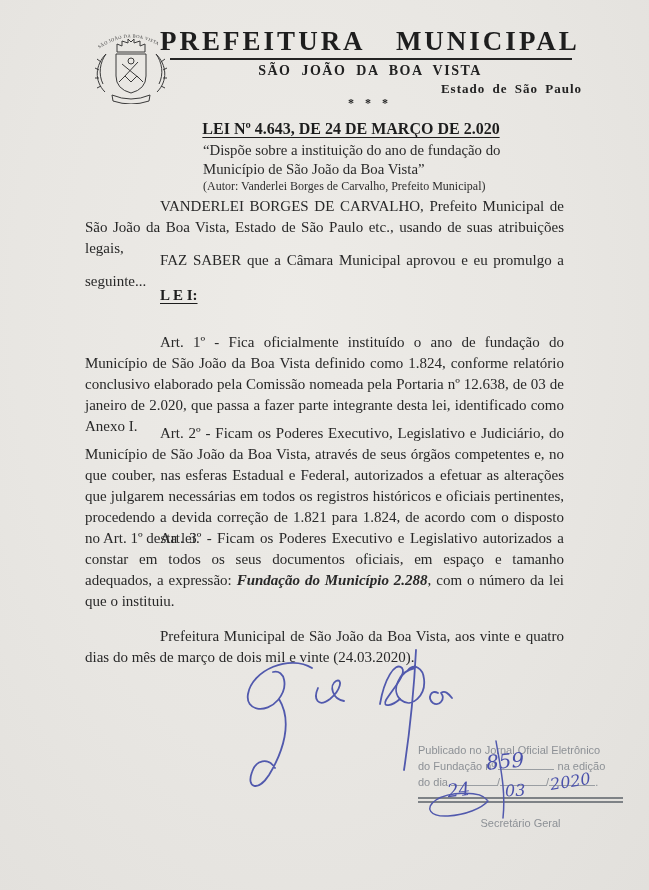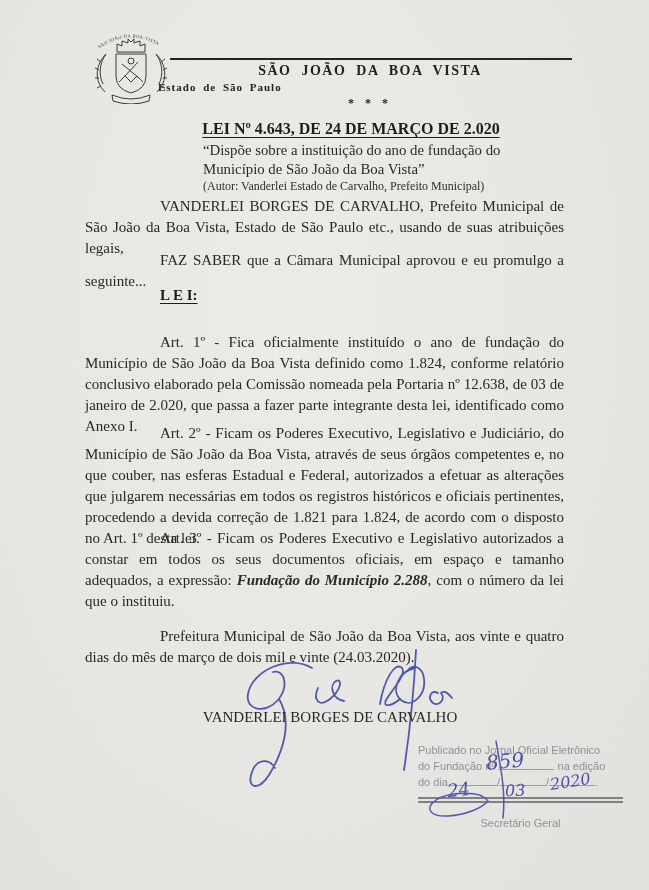--- a/index.html
+++ b/index.html
@@ -11,22 +11,22 @@
     color:#262626;
   }
   .abs { position:absolute; }
 
   
   .hdr-title { left:158px; top:26px; width:424px; text-align:center;
     font-size:27px; font-weight:bold; letter-spacing:3px; word-spacing:22px; color:#1e1e1e; }
   .hdr-rule { left:170px; top:58px; width:402px; height:2px; background:#242424; }
   .hdr-city { left:158px; top:63px; width:424px; text-align:center;
     font-size:14px; font-weight:bold; letter-spacing:1.5px; word-spacing:5px; color:#222; }
-  .hdr-state { left:158px; top:81px; width:424px; text-align:left;
-    font-size:11px; font-weight:bold; letter-spacing:1px; word-spacing:3px; color:#222; }
+  .hdr-state { left:158px; top:81px; width:424px; text-align:right;
+    font-size:13px; font-weight:bold; letter-spacing:1px; word-spacing:3px; color:#222; }
   .hdr-stars { left:158px; top:96px; width:424px; text-align:center;
     font-size:12px; font-weight:bold; letter-spacing:4px; color:#222; }
 
   
   .law-title { left:111px; top:120px; width:480px; text-align:center;
     font-size:16px; font-weight:bold; text-decoration:underline; text-underline-offset:3px; color:#1d1d1d; }
   .law-sub { left:191px; top:141px; width:340px; font-size:14.8px; line-height:18.5px; color:#2a2a2a;margin-left:12px; }
   .law-author { left:203px; top:179px; width:340px; font-size:12px; color:#2e2e2e; }
 
   
@@ -77,51 +77,51 @@
     <path class="crest-line" d="M 31,34 l 0,-8 l 5,2 l 0,-5 l 6,2 l 0,-4 l 3,3 l 3,-3 l 0,4 l 6,-2 l 0,5 l 5,-2 l 0,8 z"></path>
 
     <path class="crest-line" d="M 30,36 h 30 v 22 q 0,13 -15,17 q -15,-4 -15,-17 z"></path>
     <circle class="crest-line" cx="45" cy="43" r="3"></circle>
     <path class="crest-line" d="M 36,46 L 53,60 M 52,44 L 38,59"></path>
     <path class="crest-line" d="M 33,64 l 6,-6 l 6,6 l 6,-6 l 6,6"></path>
 
     <path class="crest-line" d="M 26,77 q 19,8 38,0 l -1,6 q -18,6 -36,0 z"></path>
   </svg>
 
+  <div class="abs hdr-title">PREFEITURA MUNICIPAL</div>
   <div class="abs hdr-rule"></div>
   <div class="abs hdr-city">SÃO JOÃO DA BOA VISTA</div>
   <div class="abs hdr-state">Estado de São Paulo</div>
   <div class="abs hdr-stars">* * *</div>
 
   <div class="abs law-title">LEI Nº 4.643, DE 24 DE MARÇO DE 2.020</div>
   <div class="abs law-sub">
     <div>“Dispõe sobre a instituição do ano de fundação do</div>
     <div>Município de São João da Boa Vista”</div>
   </div>
-  <div class="abs law-author">(Autor: Vanderlei Estado de Carvalho, Prefeito Municipal)</div>
+  <div class="abs law-author">(Autor: Vanderlei Borges de Carvalho, Prefeito Municipal)</div>
 
   <div class="abs para indent" style="top:196px">VANDERLEI BORGES DE CARVALHO, Prefeito Municipal de São João da Boa Vista, Estado de São Paulo etc., usando de suas atribuições legais,</div>
   <div class="abs para indent" style="top:250px">FAZ SABER que a Câmara Municipal aprovou e eu promulgo a seguinte...</div>
   <div class="abs lei-head" style="top:287px">L E I:</div>
 
   <div class="abs para indent" style="top:332px">Art. 1º - Fica oficialmente instituído o ano de fundação do Município de São João da Boa Vista definido como 1.824, conforme relatório conclusivo elaborado pela Comissão nomeada pela Portaria nº 12.638, de 03 de janeiro de 2.020, que passa a fazer parte integrante desta lei, identificado como Anexo I.</div>
   <div class="abs para indent" style="top:423px">Art. 2º - Ficam os Poderes Executivo, Legislativo e Judiciário, do Município de São João da Boa Vista, através de seus órgãos competentes e, no que couber, nas esferas Estadual e Federal, autorizados a efetuar as alterações que julgarem necessárias em todos os registros históricos e oficiais pertinentes, procedendo a devida correção de 1.821 para 1.824, de acordo com o disposto no Art. 1º desta lei.</div>
   <div class="abs para indent" style="top:528px"><span>Art. 3º - Ficam os Poderes Executivo e Legislativo autorizados a constar em todos os seus documentos oficiais, em espaço e tamanho adequados, a expressão: </span><span class="bold-italic">Fundação do Município 2.288</span><span>, com o número da lei que o instituiu.</span></div>
   <div class="abs para indent" style="top:626px">Prefeitura Municipal de São João da Boa Vista, aos vinte e quatro dias do mês de março de dois mil e vinte (24.03.2020).</div>
 
   <svg class="abs" style="left:230px; top:645px;" width="240" height="160" viewBox="230 645 240 160">
     <path class="ink" stroke-width="1.8" d="M 312,668 C 290,654 252,670 248,694 C 245,711 266,714 278,700 C 289,687 285,669 273,672
          M 279,699 C 293,722 283,752 269,775 C 258,792 246,788 252,772 C 256,760 268,757 275,768"></path>
     <path class="ink" stroke-width="1.8" d="M 318,688 C 313,699 318,708 330,699 C 341,690 343,678 336,681 C 329,685 332,699 344,701"></path>
     <path class="ink" stroke-width="1.8" d="M 380,704 C 384,680 395,661 402,668 C 407,674 392,690 386,700 C 382,708 392,706 400,699"></path>
     <path class="ink" stroke-width="1.8" d="M 416,650 C 414,690 410,730 404,770 M 415,668 C 399,671 390,691 401,700 C 412,709 426,695 424,679 C 423,668 414,663 408,670"></path>
     <path class="ink" stroke-width="1.8" d="M 438,693 C 431,689 427,698 433,703 C 439,707 446,699 441,693 C 445,690 449,694 452,698"></path>
   </svg>
 
-  <div class="abs sig-name">VANDERLEI BORGES DE CARVALHO</div>
 
   <div class="abs stamp">
     <div>Publicado no Jornal Oficial Eletrônico</div>
     <div><span>do Fundação nº</span>
       <span class="fill" style="width:56px"></span>
       <span>na edição</span></div>
     <div><span>do dia</span>
       <span class="fill" style="width:46px"></span>/<span class="fill" style="width:46px"></span>/<span class="fill" style="width:46px"></span><span>.</span></div>
     <div class="stamp-rule"></div>
     <div class="stamp-signer">Secretário Geral</div>

